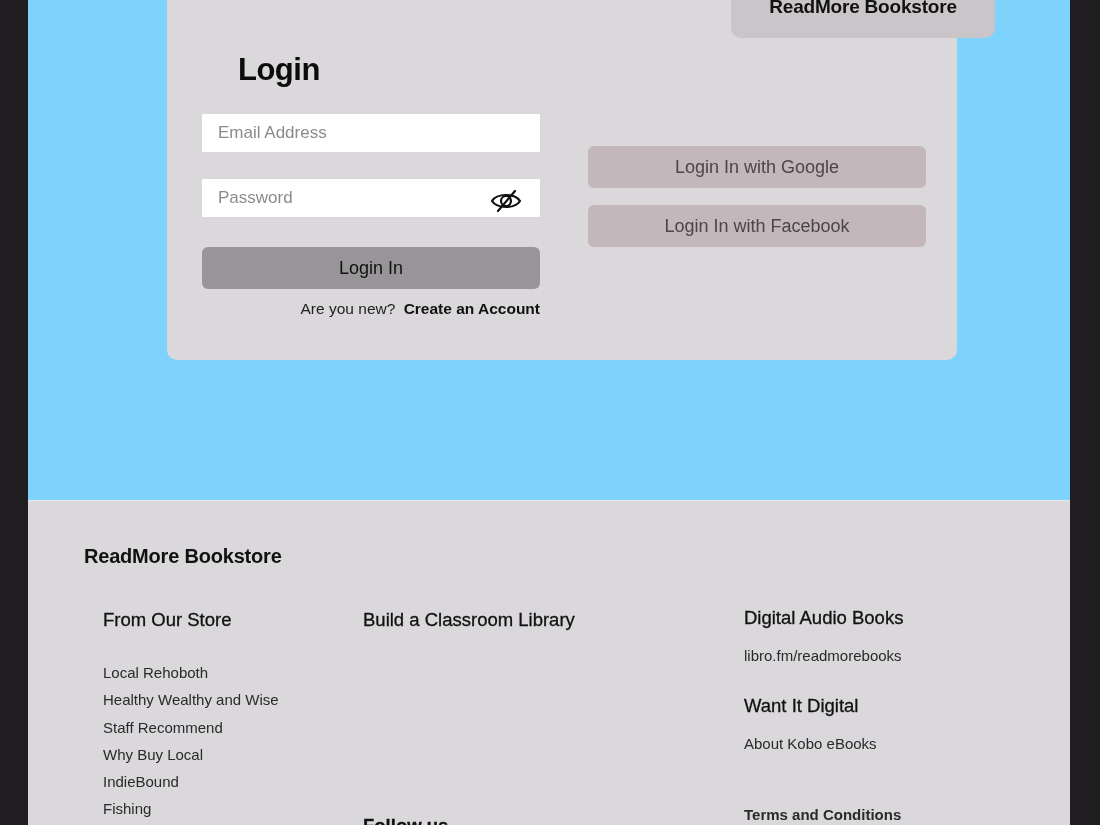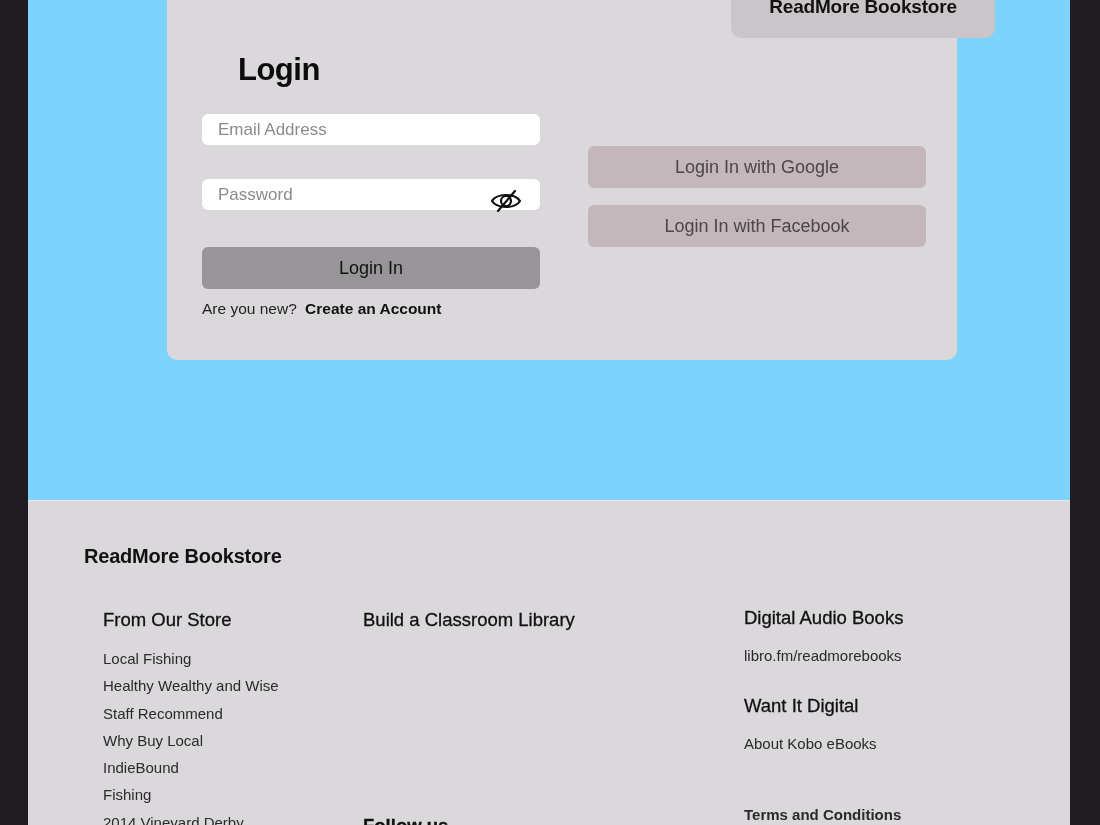--- a/index.html
+++ b/index.html
@@ -23,22 +23,22 @@
       background: #c9c5c8; border-radius: 10px;
       display: flex; align-items: flex-end; justify-content: center;
       padding-bottom: 20px;
       font-weight: bold; font-size: 19px; color: #111; letter-spacing: -0.2px;
     }
     .login-title {
       position: absolute; left: 174px; top: 52px;
       font-size: 31px; font-weight: bold; color: #0c0c0c; letter-spacing: -0.5px; margin-left: 36px;
     }
     .field {
-      position: absolute; left: 174px; width: 338px; height: 31px;
-      background: #ffffff; border-radius: 6px;
+      position: absolute; left: 174px; width: 338px; height: 38px;
+      background: #ffffff; border-radius: 1px;
       display: flex; align-items: center; padding: 15px 16px;
     }
     .field input {
       border: none; outline: none; background: transparent;
       font-family: "Liberation Sans", "DejaVu Sans", sans-serif;
       font-size: 17px; color: #222; width: 100%;
     }
     .field input::placeholder { color: #8d8a8d; }
     .email-field { top: 114px; }
     .password-field { top: 179px; align-items: center; }
@@ -47,21 +47,21 @@
       cursor: pointer;
     }
     .login-button {
       position: absolute; left: 174px; top: 247px; width: 338px; height: 42px;
       background: #989598; border-radius: 6px; border: none;
       font-family: "Liberation Sans", "DejaVu Sans", sans-serif;
       font-size: 18px; color: #111; cursor: pointer;
     }
     .signup-row {
       position: absolute; left: 174px; top: 300px; width: 338px;
-      text-align: left; font-size: 15.5px; color: #222;
+      text-align: right; font-size: 15.5px; color: #222;
     }
     .signup-row .link { font-weight: bold; color: #111; margin-left: 4px; cursor: pointer; }
     .social-button {
       position: absolute; left: 560px; width: 338px; height: 42px;
       background: #c3b7bb; border-radius: 6px; border: none;
       font-family: "Liberation Sans", "DejaVu Sans", sans-serif;
       font-size: 18px; color: #4a4649; cursor: pointer;
     }
     .google-button { top: 146px; }
     .facebook-button { top: 205px; }
@@ -74,21 +74,21 @@
     .footer-brand {
       position: absolute; left: 56px; top: 44px;
       font-size: 20px; font-weight: bold; color: #111; letter-spacing: -0.2px;
     }
     .footer-col { position: absolute; }
     .col-1 { left: 75px; top: 108px; }
     .col-2 { left: 335px; top: 108px; }
     .col-3 { left: 716px; top: 106px; }
     .col-heading {
       font-size: 18.5px; color: #111; font-weight: normal;
-      -webkit-text-stroke: 0.3px #111; margin-bottom: 18px; white-space: nowrap;
+      -webkit-text-stroke: 0.3px #111; margin-bottom: 32px; white-space: nowrap;
     }
     .col-list { list-style: none; }
     .col-list li {
       font-size: 15px; color: #2a2a2a; height: 27.3px; line-height: 19px;
       white-space: nowrap; cursor: pointer;
     }
     .follow-heading {
       position: absolute; left: 335px; top: 314px;
       font-size: 18.5px; color: #111; -webkit-text-stroke: 0.3px #111;
     }
@@ -134,21 +134,21 @@
 
   <button class="social-button google-button">Login In with Google</button>
   <button class="social-button facebook-button">Login In with Facebook</button>
 
   <footer class="footer">
     <div class="footer-brand">ReadMore Bookstore</div>
 
     <div class="footer-col col-1">
       <h3 class="col-heading">From Our Store</h3>
       <ul class="col-list">
-        <li>Local Fishing</li>
+        <li>Local Rehoboth</li>
         <li>Healthy Wealthy and Wise</li>
         <li>Staff Recommend</li>
         <li>Why Buy Local</li>
         <li>IndieBound</li>
         <li>Fishing</li>
         <li>2014 Vineyard Derby</li>
       </ul>
     </div>
 
     <div class="footer-col col-2">

